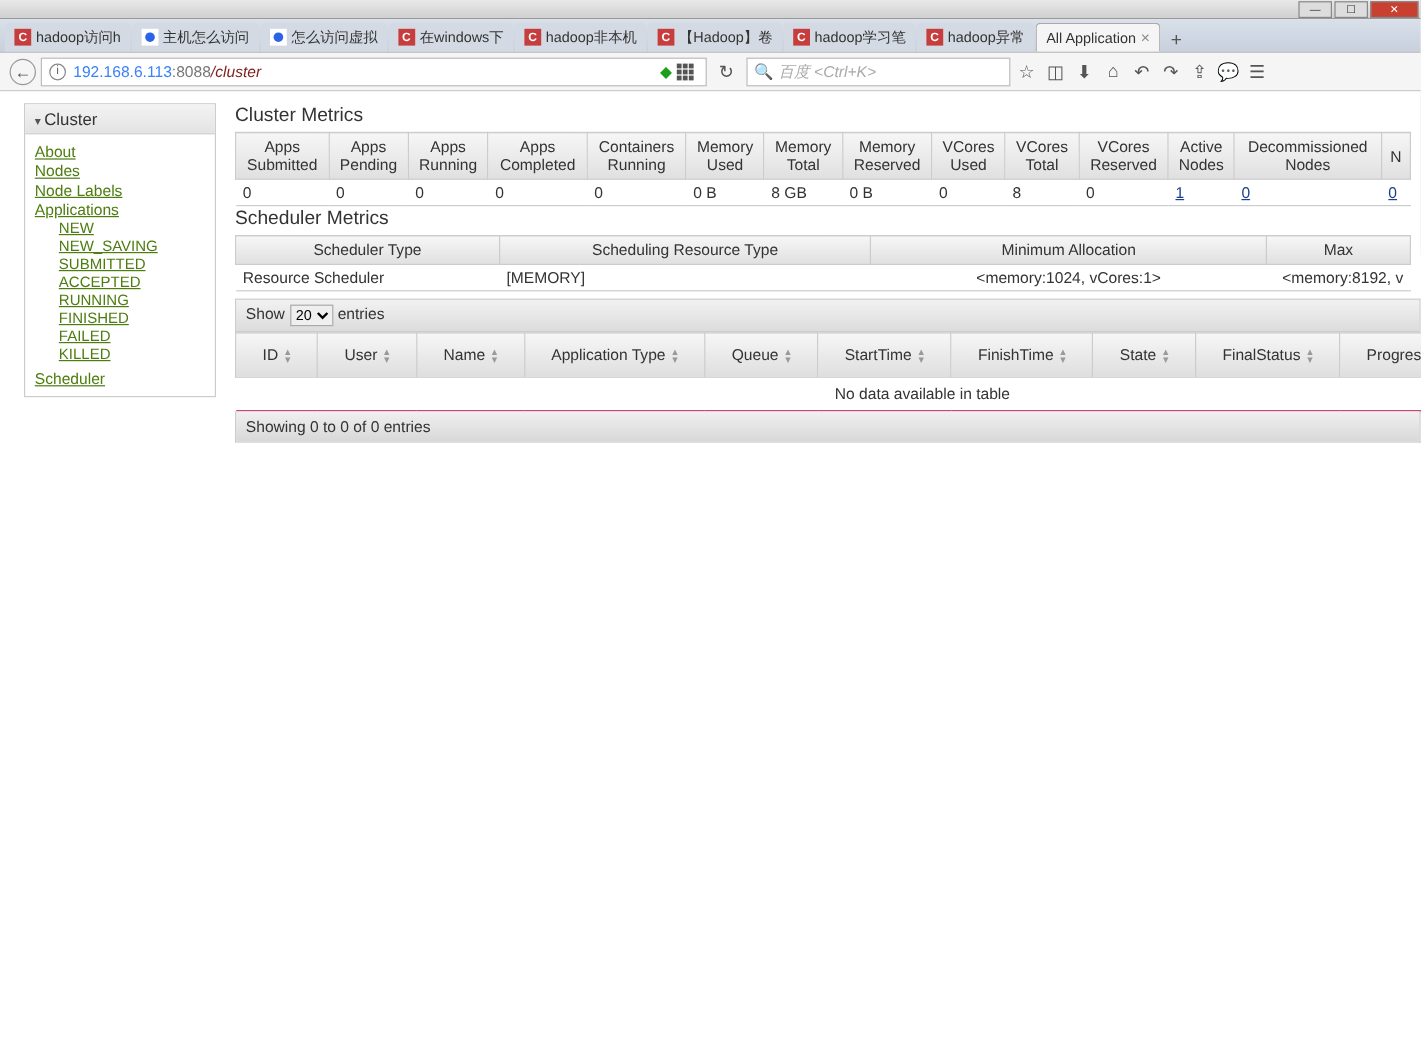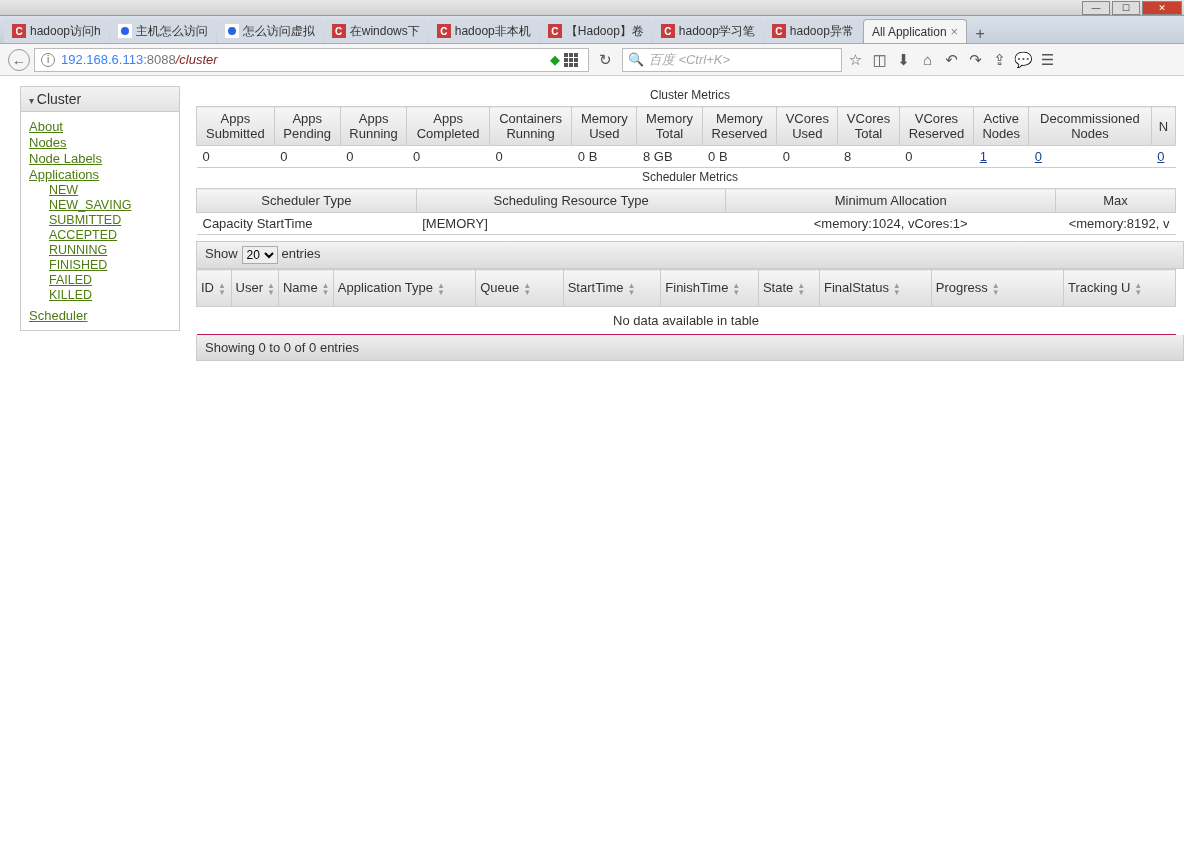--- a/index.html
+++ b/index.html
@@ -54,32 +54,32 @@
 .side-section { border: 1px solid #ccc; margin-bottom: 4px; }
 .side-head { background: linear-gradient(to bottom, #f3f3f3, #e3e3e3); padding: 4px 8px; font-size: 14px; border-bottom: 1px solid #ccc; }
 .side-head::before { content:"▾ "; font-size:10px; color:#555;}
 .side-head.tools::before { content:"▸ ";}
 .side-body { padding: 6px 8px; }
 .side-body a { display: block; color: #4d7c0f; text-decoration: underline; font-size: 13px; margin: 1px 0; }
 .side-body .sub { padding-left: 20px; }
 .side-body .sub a { font-size: 12.5px; }
 
 .main { flex:1; overflow-x:auto; }
-.metric-head { font-size: 12px; font-family: "Segoe UI", Arial; margin: 2px 0 4px; text-align: center; }
+.metric-head { font-size: 16px; font-family: "Segoe UI", Arial; margin: 2px 0 4px; }
 
 .mtable { border-collapse: collapse; width: 980px; }
 .mtable th { background: linear-gradient(to bottom, #f6f6f6, #e0e0e0); border: 1px solid #ccc; padding: 4px 6px; font-weight: normal; font-size: 13px; text-align: center; }
 .mtable td { border: 0; border-bottom: 1px solid #ccc; padding: 3px 6px; font-size: 13px; text-align: left; }
 .mtable td.link { text-decoration: underline; color: #1a3f8c; }
 
 .show-entries { background: linear-gradient(to bottom, #f2f2f2, #dcdcdc); border: 1px solid #ccc; padding: 4px 8px; font-size: 13px; display:flex; align-items:flex-start; gap:4px; margin-top:6px;}
 .show-entries select { border:1px solid #aaa; font-size:12px;}
 
 .apptable { border-collapse: collapse; width: 980px; }
-.apptable th { background: linear-gradient(to bottom, #f6f6f6, #dedede); border: 1px solid #ccc; padding: 10px 4px; font-weight: normal; font-size: 13px; text-align: left; white-space: nowrap; }
+.apptable th { background: linear-gradient(to bottom, #f6f6f6, #dedede); border: 1px solid #ccc; padding: 10px 22px; font-weight: normal; font-size: 13px; text-align: left; white-space: nowrap; }
 .apptable th .sortmark { font-size: 9px; color:#999; display:inline-block; line-height:7px; vertical-align:middle; margin-left:2px;}
 .apptable .nodata td { text-align: center; padding: 6px; font-size: 13px; border-bottom:1px solid #be185d; }
 
 .showing { background: linear-gradient(to bottom, #f0f0f0, #d8d8d8); border: 1px solid #ccc; border-top: none; padding: 5px 8px; font-size: 13px; }
 
 .favicon.red { background:#c73d3d; color:#fff; font-size:10px; font-weight:bold; display:flex; align-items:center; justify-content:center;}
 .favicon.baidu { background:#fff; display:flex; align-items:center; justify-content:center;}
 </style>
 </head>
 <body>
@@ -244,21 +244,21 @@
         <div class="metric-head">Scheduler Metrics</div>
         <table class="mtable">
           <tbody>
               <tr id="sm-head-row">
                 <th style="width: 220px;">Scheduler Type</th>
                 <th style="width: 310px;">Scheduling Resource Type</th>
                 <th style="width: 330px;">Minimum Allocation</th>
                 <th style="width: 120px;">Max</th>
               </tr>
           <tr id="sm-val-row">
-                <td>Capacity StartTime</td>
+                <td>Resource Scheduler</td>
                 <td>[MEMORY]</td>
                 <td style="text-align: center;">&lt;memory:1024, vCores:1&gt;</td>
                 <td style="text-align: right;">&lt;memory:8192, v</td>
               </tr>
         </tbody>
           </table>
 
         <div class="show-entries">
           <span>Show</span>
           <select><option>20</option></select>

